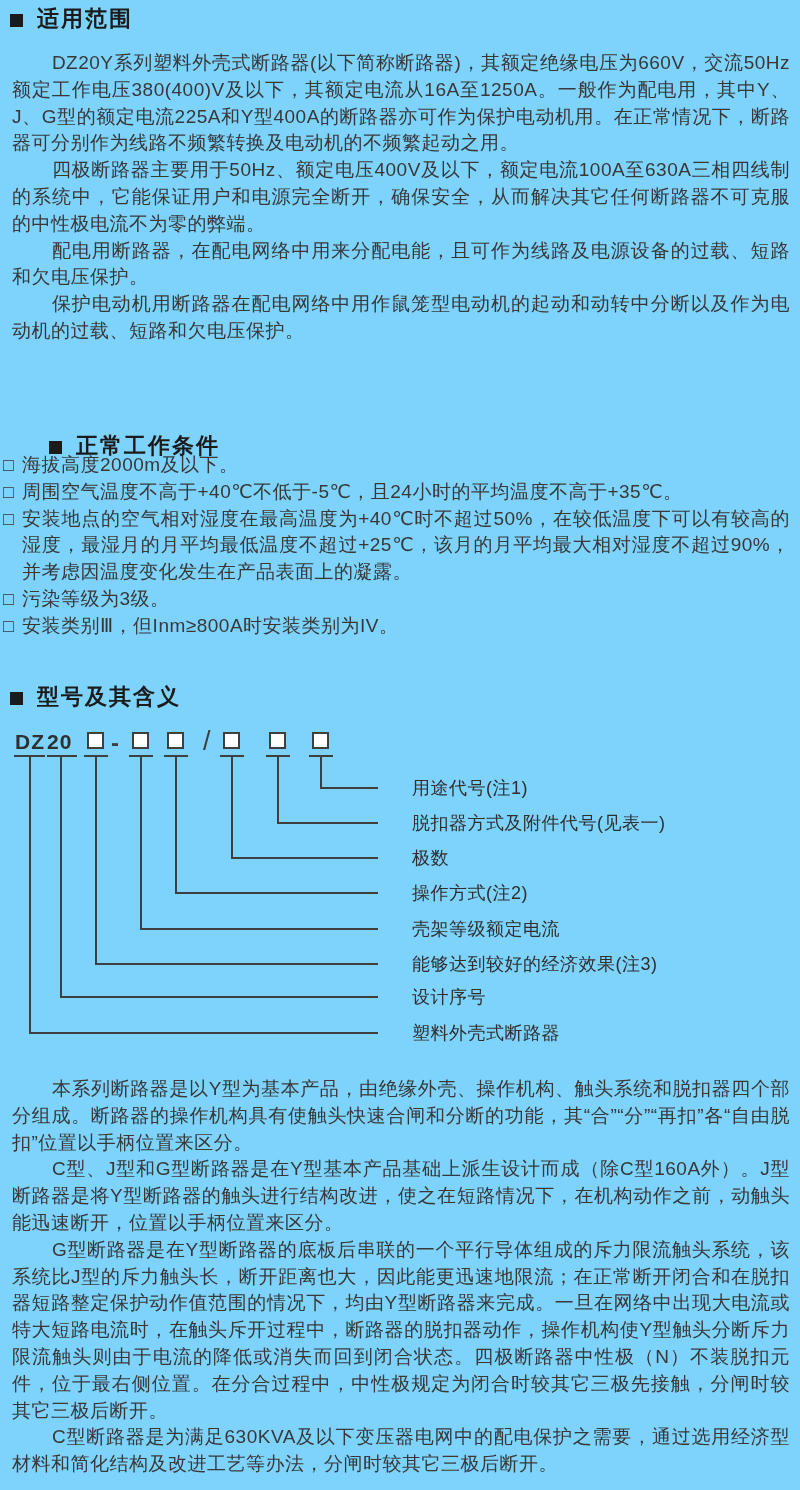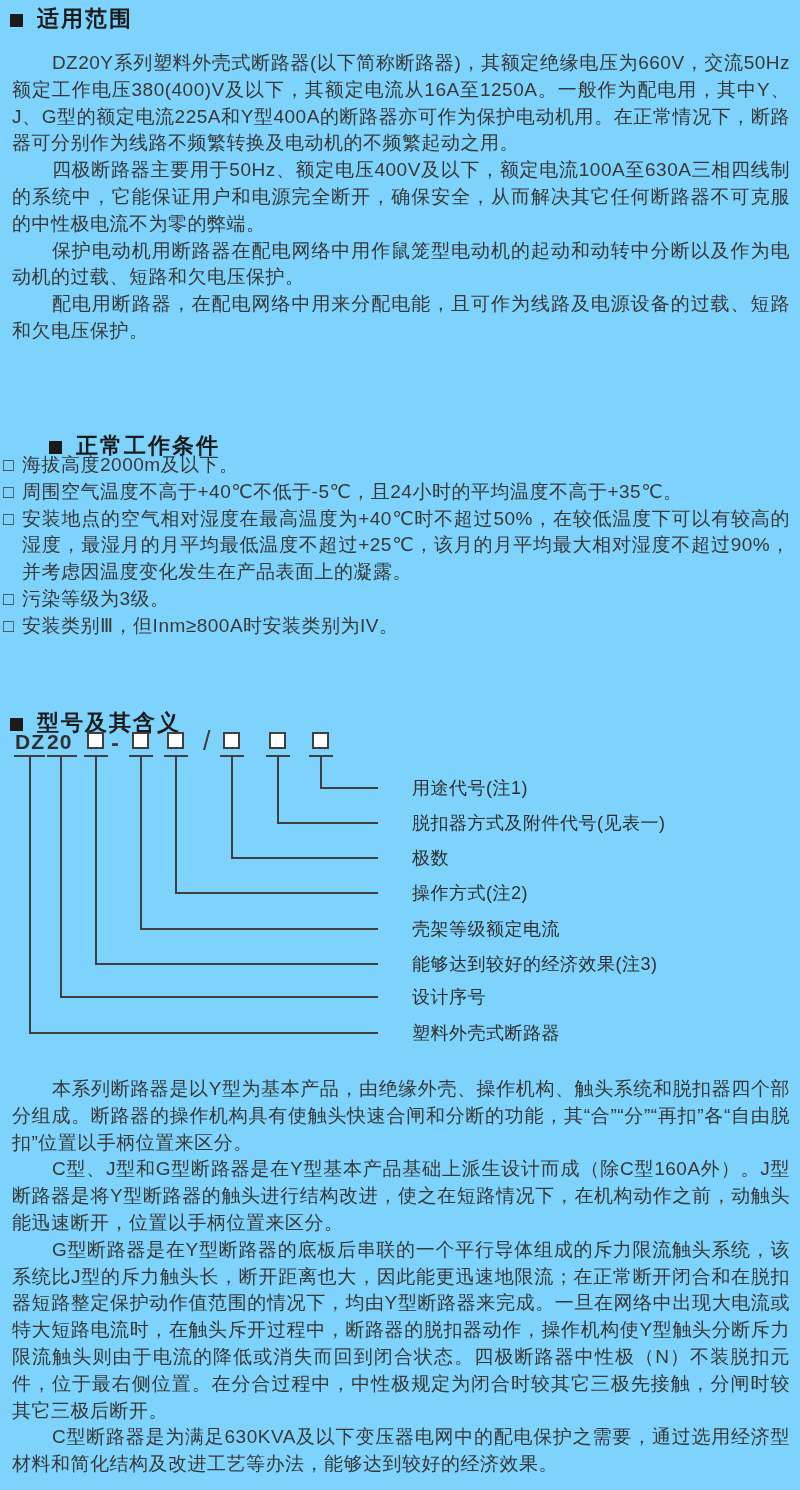--- a/index.html
+++ b/index.html
@@ -57,22 +57,22 @@
 
 <div class="page">
 
   <div class="sec-heading" style="top:5px;">
     <span class="sq"></span>
     <span class="sec-title">适用范围</span>
   </div>
   <div class="paras" style="top:50px;">
     <p>DZ20Y系列塑料外壳式断路器(以下简称断路器)，其额定绝缘电压为660V，交流50Hz额定工作电压380(400)V及以下，其额定电流从16A至1250A。一般作为配电用，其中Y、J、G型的额定电流225A和Y型400A的断路器亦可作为保护电动机用。在正常情况下，断路器可分别作为线路不频繁转换及电动机的不频繁起动之用。</p>
     <p>四极断路器主要用于50Hz、额定电压400V及以下，额定电流100A至630A三相四线制的系统中，它能保证用户和电源完全断开，确保安全，从而解决其它任何断路器不可克服的中性极电流不为零的弊端。</p>
+    <p>配电用断路器，在配电网络中用来分配电能，且可作为线路及电源设备的过载、短路和欠电压保护。</p>
     <p>保护电动机用断路器在配电网络中用作鼠笼型电动机的起动和动转中分断以及作为电动机的过载、短路和欠电压保护。</p>
-    <p>配电用断路器，在配电网络中用来分配电能，且可作为线路及电源设备的过载、短路和欠电压保护。</p>
   </div>
 
   <div class="sec-heading" style="top:432px;padding-left:39px;">
     <span class="sq"></span>
     <span class="sec-title">正常工作条件</span>
   </div>
   <div class="cond-list" style="top:452px;">
     <div class="cond-item">
       <span class="bullet">□</span>
       <span>海拔高度2000m及以下。</span>
@@ -88,21 +88,21 @@
     <div class="cond-item">
       <span class="bullet">□</span>
       <span>污染等级为3级。</span>
     </div>
     <div class="cond-item">
       <span class="bullet">□</span>
       <span>安装类别Ⅲ，但Inm≥800A时安装类别为IV。</span>
     </div>
   </div>
 
-  <div class="sec-heading" style="top:709px;">
+  <div class="sec-heading" style="top:683px;">
     <span class="sq"></span>
     <span class="sec-title">型号及其含义</span>
   </div>
 
   <div class="diagram">
     <svg width="800" height="345" viewBox="0 0 800 345">
       <g stroke="#3f3f3f" stroke-width="2" fill="none">
 
         <line x1="14" y1="31" x2="45" y2="31"></line>
         <line x1="47" y1="31" x2="77" y2="31"></line>
@@ -142,16 +142,16 @@
     <div class="dlabel" style="top:191px;">壳架等级额定电流</div>
     <div class="dlabel" style="top:226px;">能够达到较好的经济效果(注3)</div>
     <div class="dlabel" style="top:259px;">设计序号</div>
     <div class="dlabel" style="top:295px;">塑料外壳式断路器</div>
   </div>
 
   <div class="paras" style="top:1076px;">
     <p>本系列断路器是以Y型为基本产品，由绝缘外壳、操作机构、触头系统和脱扣器四个部分组成。断路器的操作机构具有使触头快速合闸和分断的功能，其“合”“分”“再扣”各“自由脱扣”位置以手柄位置来区分。</p>
     <p>C型、J型和G型断路器是在Y型基本产品基础上派生设计而成（除C型160A外）。J型断路器是将Y型断路器的触头进行结构改进，使之在短路情况下，在机构动作之前，动触头能迅速断开，位置以手柄位置来区分。</p>
     <p>G型断路器是在Y型断路器的底板后串联的一个平行导体组成的斥力限流触头系统，该系统比J型的斥力触头长，断开距离也大，因此能更迅速地限流；在正常断开闭合和在脱扣器短路整定保护动作值范围的情况下，均由Y型断路器来完成。一旦在网络中出现大电流或特大短路电流时，在触头斥开过程中，断路器的脱扣器动作，操作机构使Y型触头分断斥力限流触头则由于电流的降低或消失而回到闭合状态。四极断路器中性极（N）不装脱扣元件，位于最右侧位置。在分合过程中，中性极规定为闭合时较其它三极先接触，分闸时较其它三极后断开。</p>
-    <p>C型断路器是为满足630KVA及以下变压器电网中的配电保护之需要，通过选用经济型材料和简化结构及改进工艺等办法，能够达到较好的经济效果。</p>
+    <p>C型断路器是为满足630KVA及以下变压器电网中的配电保护之需要，通过选用经济型材料和简化结构及改进工艺等办法，分闸时较其它三极后断开。</p>
   </div>
 
 </div>
 
 </body></html>

